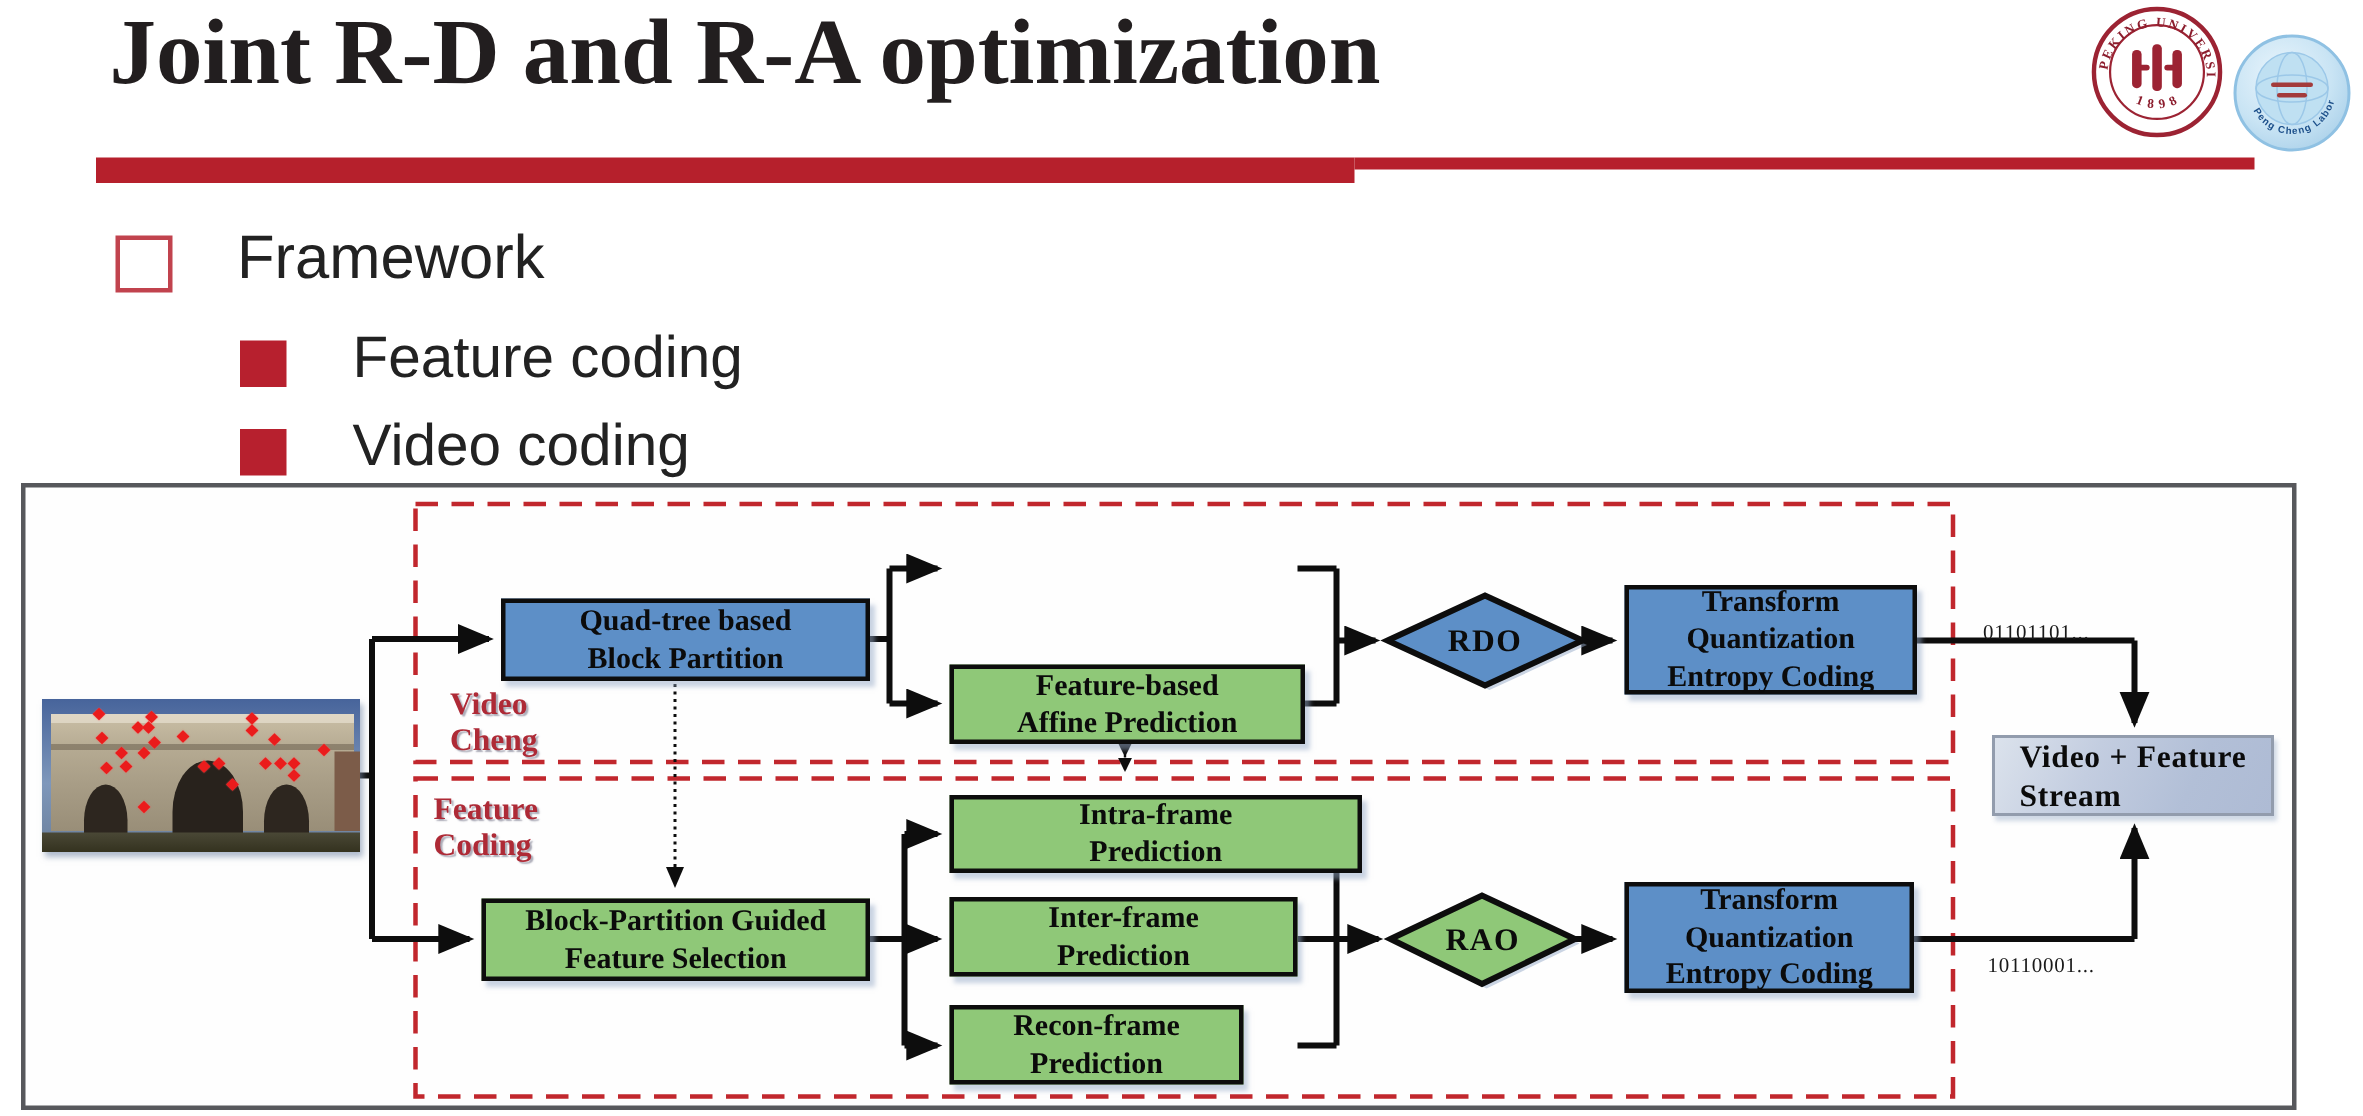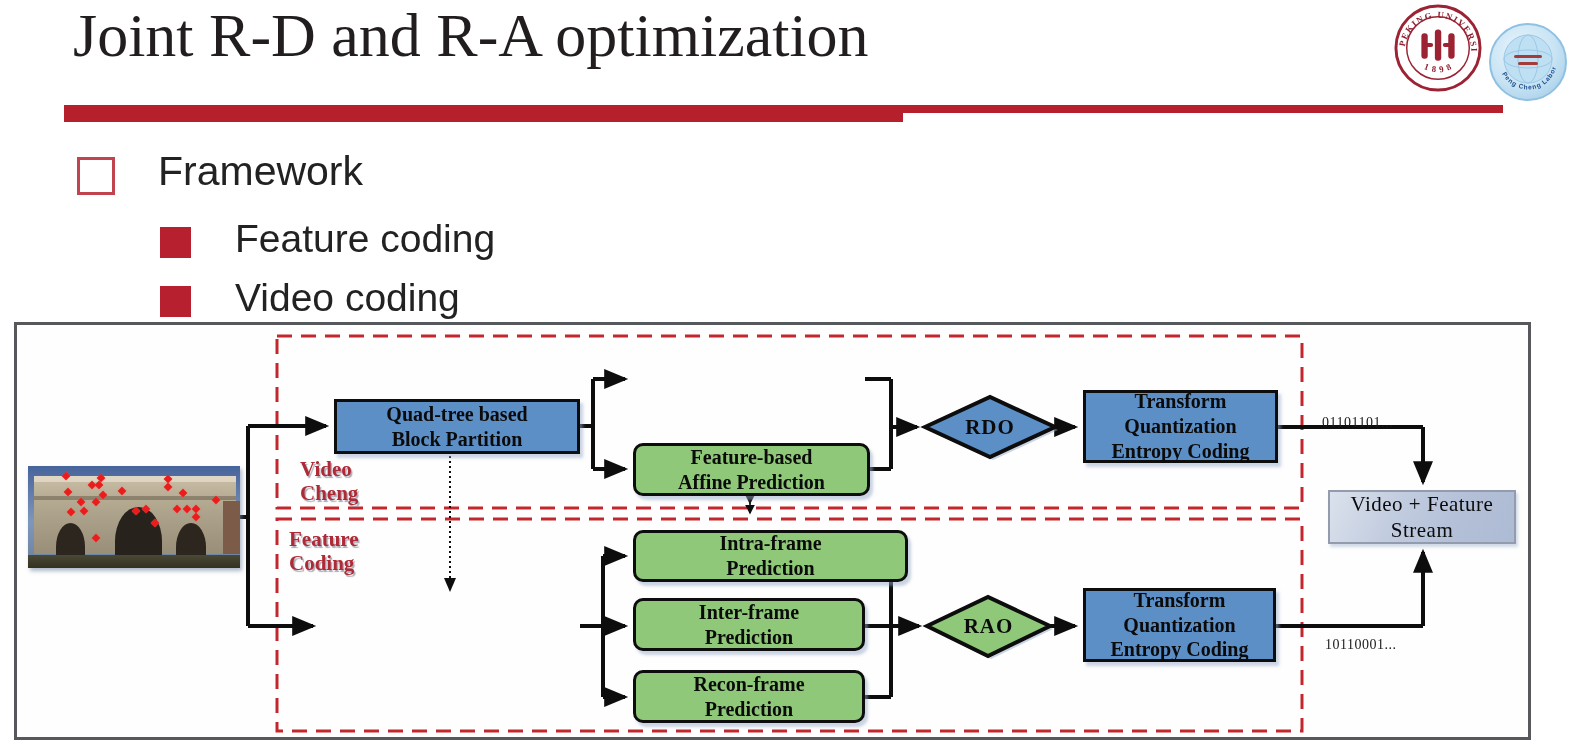--- a/index.html
+++ b/index.html
@@ -1,20 +1,20 @@
 <!DOCTYPE html>
 <html><head>
 <meta charset="utf-8">
 <style>
   html,body{margin:0;padding:0;background:#fff;}
   .slide{position:relative;width:1575px;height:744px;background:#ffffff;overflow:hidden;
          font-family:"Liberation Serif",serif;}
 
   
-  .title{position:absolute;left:73px;top:0px;font-size:62px;font-weight:400;color:#221e1f;
+  .title{position:absolute;left:73px;top:0px;font-size:62px;font-weight:700;color:#221e1f;
          font-family:"Liberation Serif",serif;letter-spacing:0px;}
   .bar-thick{position:absolute;left:64px;top:105px;width:839px;height:17px;background:#b6202c;}
   .bar-thin{position:absolute;left:903px;top:105px;width:600px;height:8px;background:#b6202c;}
   .logo{position:absolute;}
 
   
   .sans{font-family:"Liberation Sans",sans-serif;color:#222;}
   .sq-hollow{position:absolute;left:77px;top:157px;width:32px;height:32px;border:3px solid #c1434e;background:#fff;}
   .sq-fill{position:absolute;width:31px;height:31px;background:#b7202e;}
   .b-l1{position:absolute;left:158px;top:148px;font-size:41px;}
@@ -22,23 +22,23 @@
 
   
   .diagram{position:absolute;left:14px;top:322px;width:1517px;height:418px;box-sizing:border-box;
            border:3px solid #57585c;background:#fefefe;}
   .connectors{position:absolute;left:0;top:0;width:1511px;height:412px;}
   .node{position:absolute;display:flex;align-items:center;justify-content:center;text-align:center;
         font-weight:700;font-size:20px;line-height:1.24;border:3px solid #0d0d0d;color:#0b0b0b;
         white-space:pre-line;box-sizing:border-box;box-shadow:3px 4px 3px rgba(150,170,200,.5);
         font-family:"Liberation Serif",serif;}
   .blue{background:#5d8fc7;}
-  .green{background:#8fc878;border-radius:10px;}
-  .stream{position:absolute;display:flex;align-items:center;justify-content:center;text-align:center;
-        font-weight:400;font-size:21px;line-height:1.25;color:#0b0b0b;white-space:pre-line;box-sizing:border-box;
+  .green{background:#8fc878;}
+  .stream{position:absolute;display:flex;align-items:center;justify-content:center;text-align:left;
+        font-weight:700;font-size:21px;line-height:1.25;color:#0b0b0b;white-space:pre-line;box-sizing:border-box;
         border:2px solid #929cad;letter-spacing:0.5px;
         background:linear-gradient(115deg,#dbe2ec 0%,#c3cde0 35%,#b2bfd7 70%,#aebbd4 100%);
         box-shadow:2px 3px 3px rgba(150,170,200,.45);}
   .diamond-label{position:absolute;display:flex;align-items:center;justify-content:center;
         font-weight:700;font-size:21px;letter-spacing:1px;color:#0b0b0b;}
   .region-label{position:absolute;font-weight:700;font-size:21px;line-height:1.12;color:#ae2a36;
         white-space:pre-line;text-shadow:1.5px 1.5px 1px rgba(150,150,165,.8);}
   .bitlabel{position:absolute;font-size:14px;color:#1a1a1a;letter-spacing:0.5px;
         font-family:"Liberation Serif",serif;}
 
@@ -221,25 +221,27 @@
         </div>
     </div>
 
     <div class="node blue" style="left:317px;top:74px;width:246px;height:55px">Quad-tree based
 Block Partition</div>
     <div class="node green" style="left:616px;top:118px;width:237px;height:53px">Feature-based
 Affine Prediction</div>
     <div class="node blue" style="left:1066px;top:65px;width:195px;height:73px">Transform
 Quantization
 Entropy Coding</div>
+    <div class="node green" style="left:304px;top:274px;width:259px;height:55px">Block-Partition Guided
+Feature Selection</div>
     <div class="node green" style="left:616px;top:205px;width:275px;height:52px">Intra-frame
 Prediction</div>
     <div class="node green" style="left:616px;top:273px;width:232px;height:53px">Inter-frame
 Prediction</div>
-    <div class="node green" style="left:616px;top:345px;width:232px;height:53px">Recon-frame
+    <div class="node green" style="left:616px;top:345px;width:196px;height:53px">Recon-frame
 Prediction</div>
     <div class="node blue" style="left:1066px;top:263px;width:193px;height:74px">Transform
 Quantization
 Entropy Coding</div>
 
     <div class="diamond-label" style="left:908px;top:72px;width:130px;height:60px">RDO</div>
     <div class="diamond-label" style="left:910px;top:272px;width:123px;height:59px">RAO</div>
 
     <div class="bitlabel" style="left:1305px;top:90px">01101101...</div>
     <div class="bitlabel" style="left:1308px;top:312px">10110001...</div>

